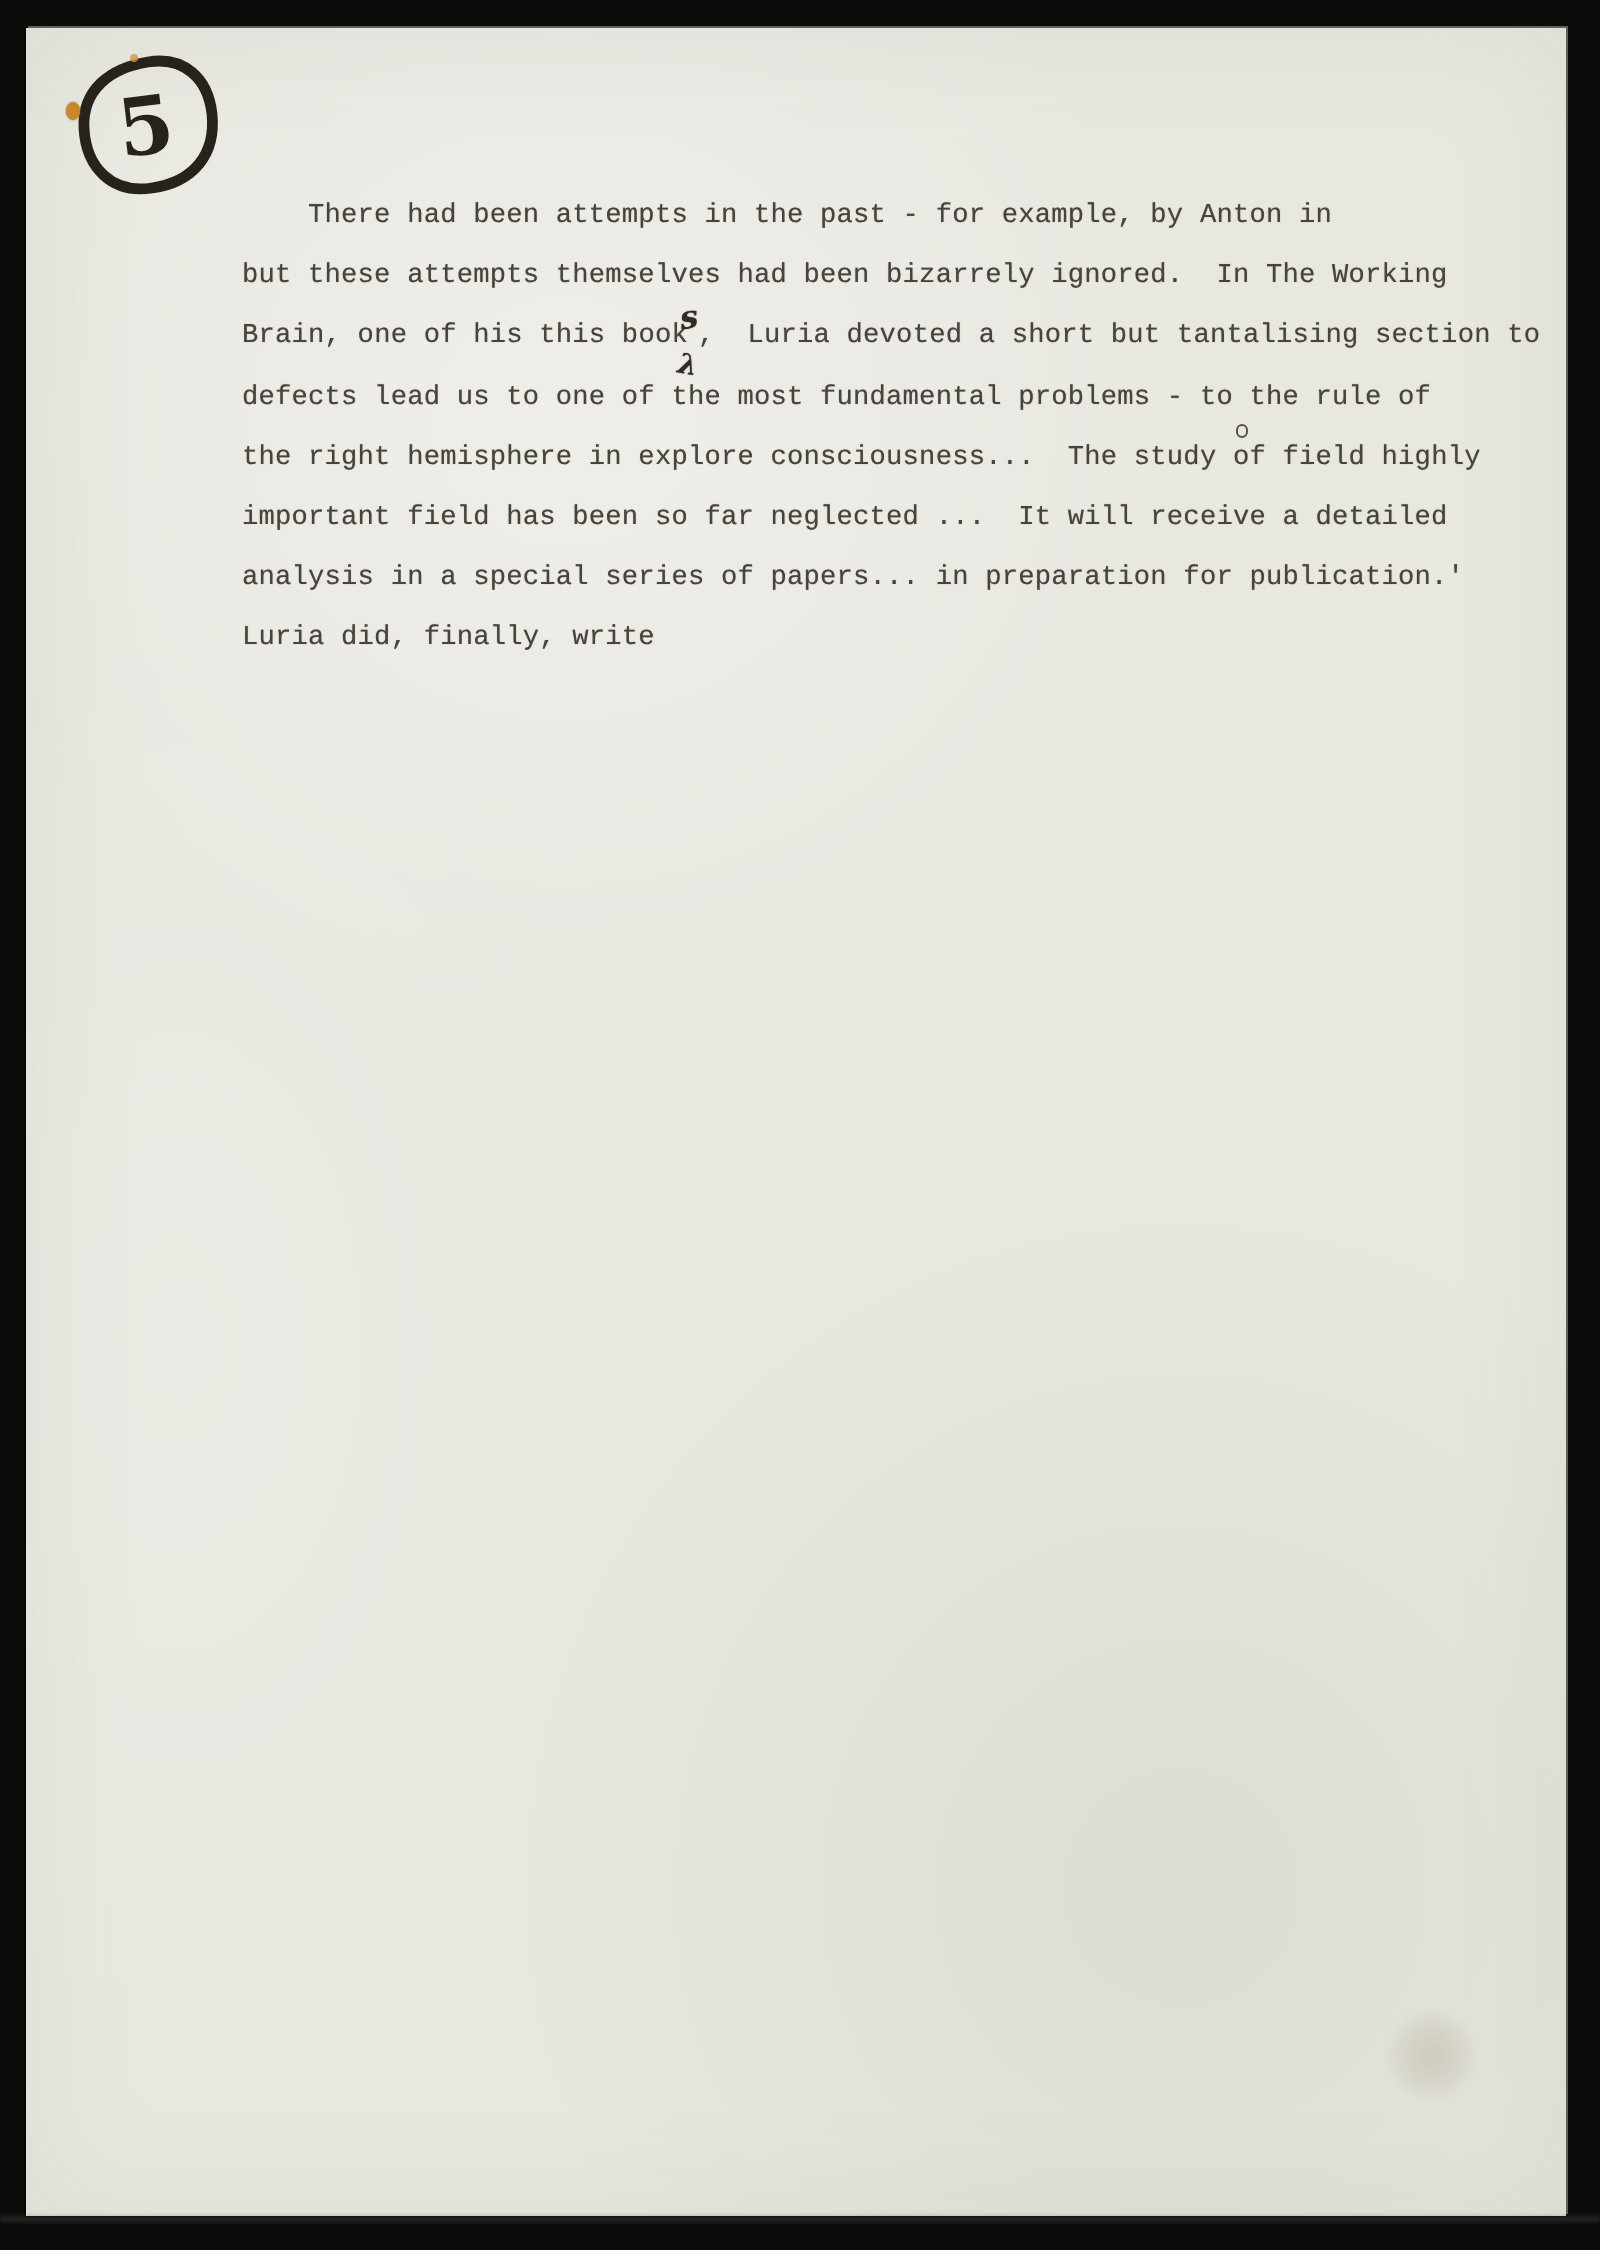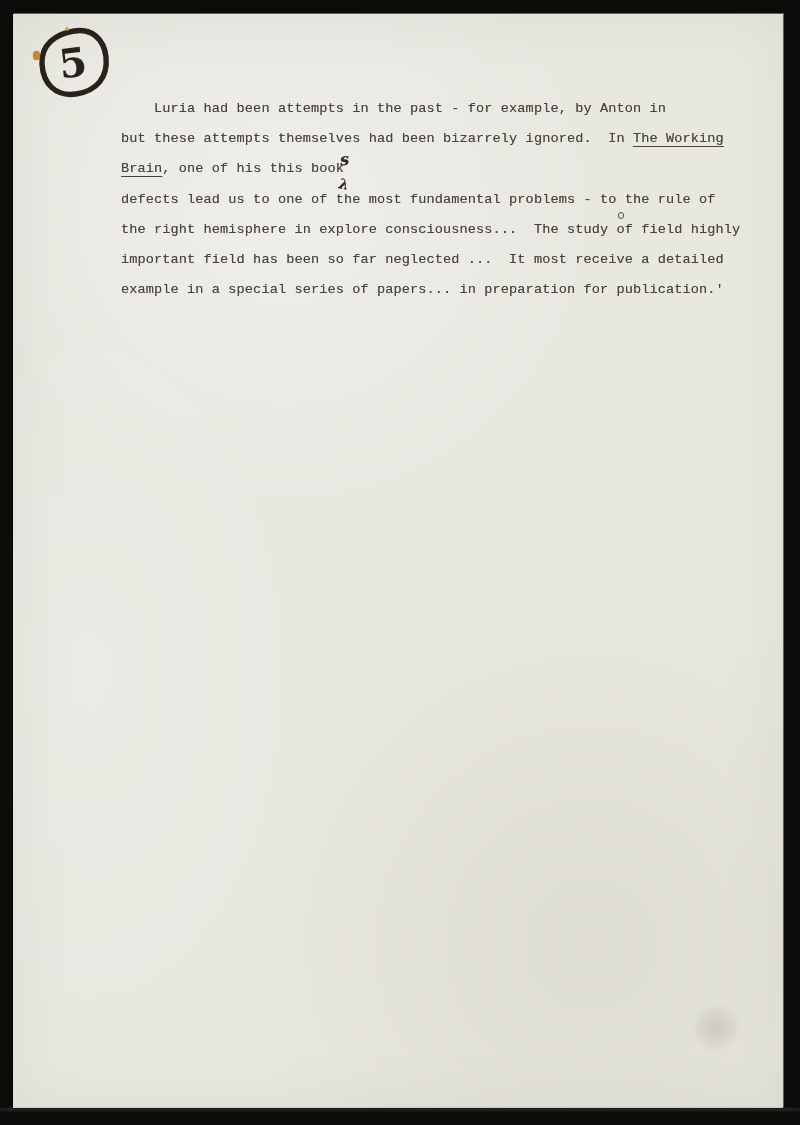--- a/index.html
+++ b/index.html
@@ -25,21 +25,21 @@
     position:absolute;
     left:108px; top:80px;
     width:660px;
     color:#49443b;
     font-size:13.6px;
     line-height:30.2px;
     letter-spacing:0.1px;
     text-shadow:0 0 0.5px rgba(73,68,59,0.55);
   }
   .tline{white-space:pre;height:30.2px;}
-  .u{text-decoration:underline;text-underline-offset:3.5px;}
+  .u{text-underline-offset:3.5px;}
   .mark-ring{position:relative;display:inline-block;}
   .mark-ring::after{
     content:"";position:absolute;left:1.5px;top:-2.5px;
     width:4.5px;height:4.5px;border:1.2px solid #3d382f;border-radius:50%;
     opacity:0.85;
   }
   .hand-insert{
     display:inline-block;position:relative;
     width:5px;height:1em;vertical-align:baseline;
     font-family:"DejaVu Serif", serif;
@@ -86,25 +86,26 @@
     <path d="M38,8 C55,5 67,15 70,31" fill="none" stroke="#28221c" stroke-width="3" stroke-linecap="round" opacity="0.6"></path>
     <g transform="rotate(-7 38 40)">
       <text x="38" y="53" text-anchor="middle" font-family="DejaVu Serif, serif" font-size="40" font-weight="bold" fill="#28221c">5</text>
     </g>
   </svg>
 
   <div class="speck speck-1"></div>
   <div class="speck speck-2"></div>
 
   <div class="doc-text">
-      <div class="tline"><span>    Luria had been attempts in the past - for example, by Anton in</span></div>
+      <div class="tline"><span>    There had been attempts in the past - for example, by Anton in</span></div>
       <div class="tline"><span>but these attempts themselves had been bizarrely ignored.  In </span><span class="u">The Working</span></div>
-      <div class="tline"><span class="u">Brain</span><span>, one of his this book</span><span class="hand-insert"><span class="above">s</span><span class="below">λ</span></span></div>
+      <div class="tline"><span class="u">Brain</span><span>, one of his this book</span><span class="hand-insert"><span class="above">s</span><span class="below">λ</span></span><span>,  Luria devoted a short but tantalising section to</span></div>
       <div class="tline"><span>defects lead us to one of the most fundamental problems - to the rule of</span></div>
       <div class="tline"><span>the right hemisphere in explore consciousness...  The study </span><span class="mark-ring">o</span><span>f field highly</span></div>
-      <div class="tline"><span>important field has been so far neglected ...  It most receive a detailed</span></div>
-      <div class="tline"><span>example in a special series of papers... in preparation for publication.'</span></div>
+      <div class="tline"><span>important field has been so far neglected ...  It will receive a detailed</span></div>
+      <div class="tline"><span>analysis in a special series of papers... in preparation for publication.'</span></div>
+      <div class="tline"><span>Luria did, finally, write</span></div>
     </div>
 
   <div class="smudge"></div>
 </div>
 
 <div class="bottom-rim"></div>
 
 </body></html>

